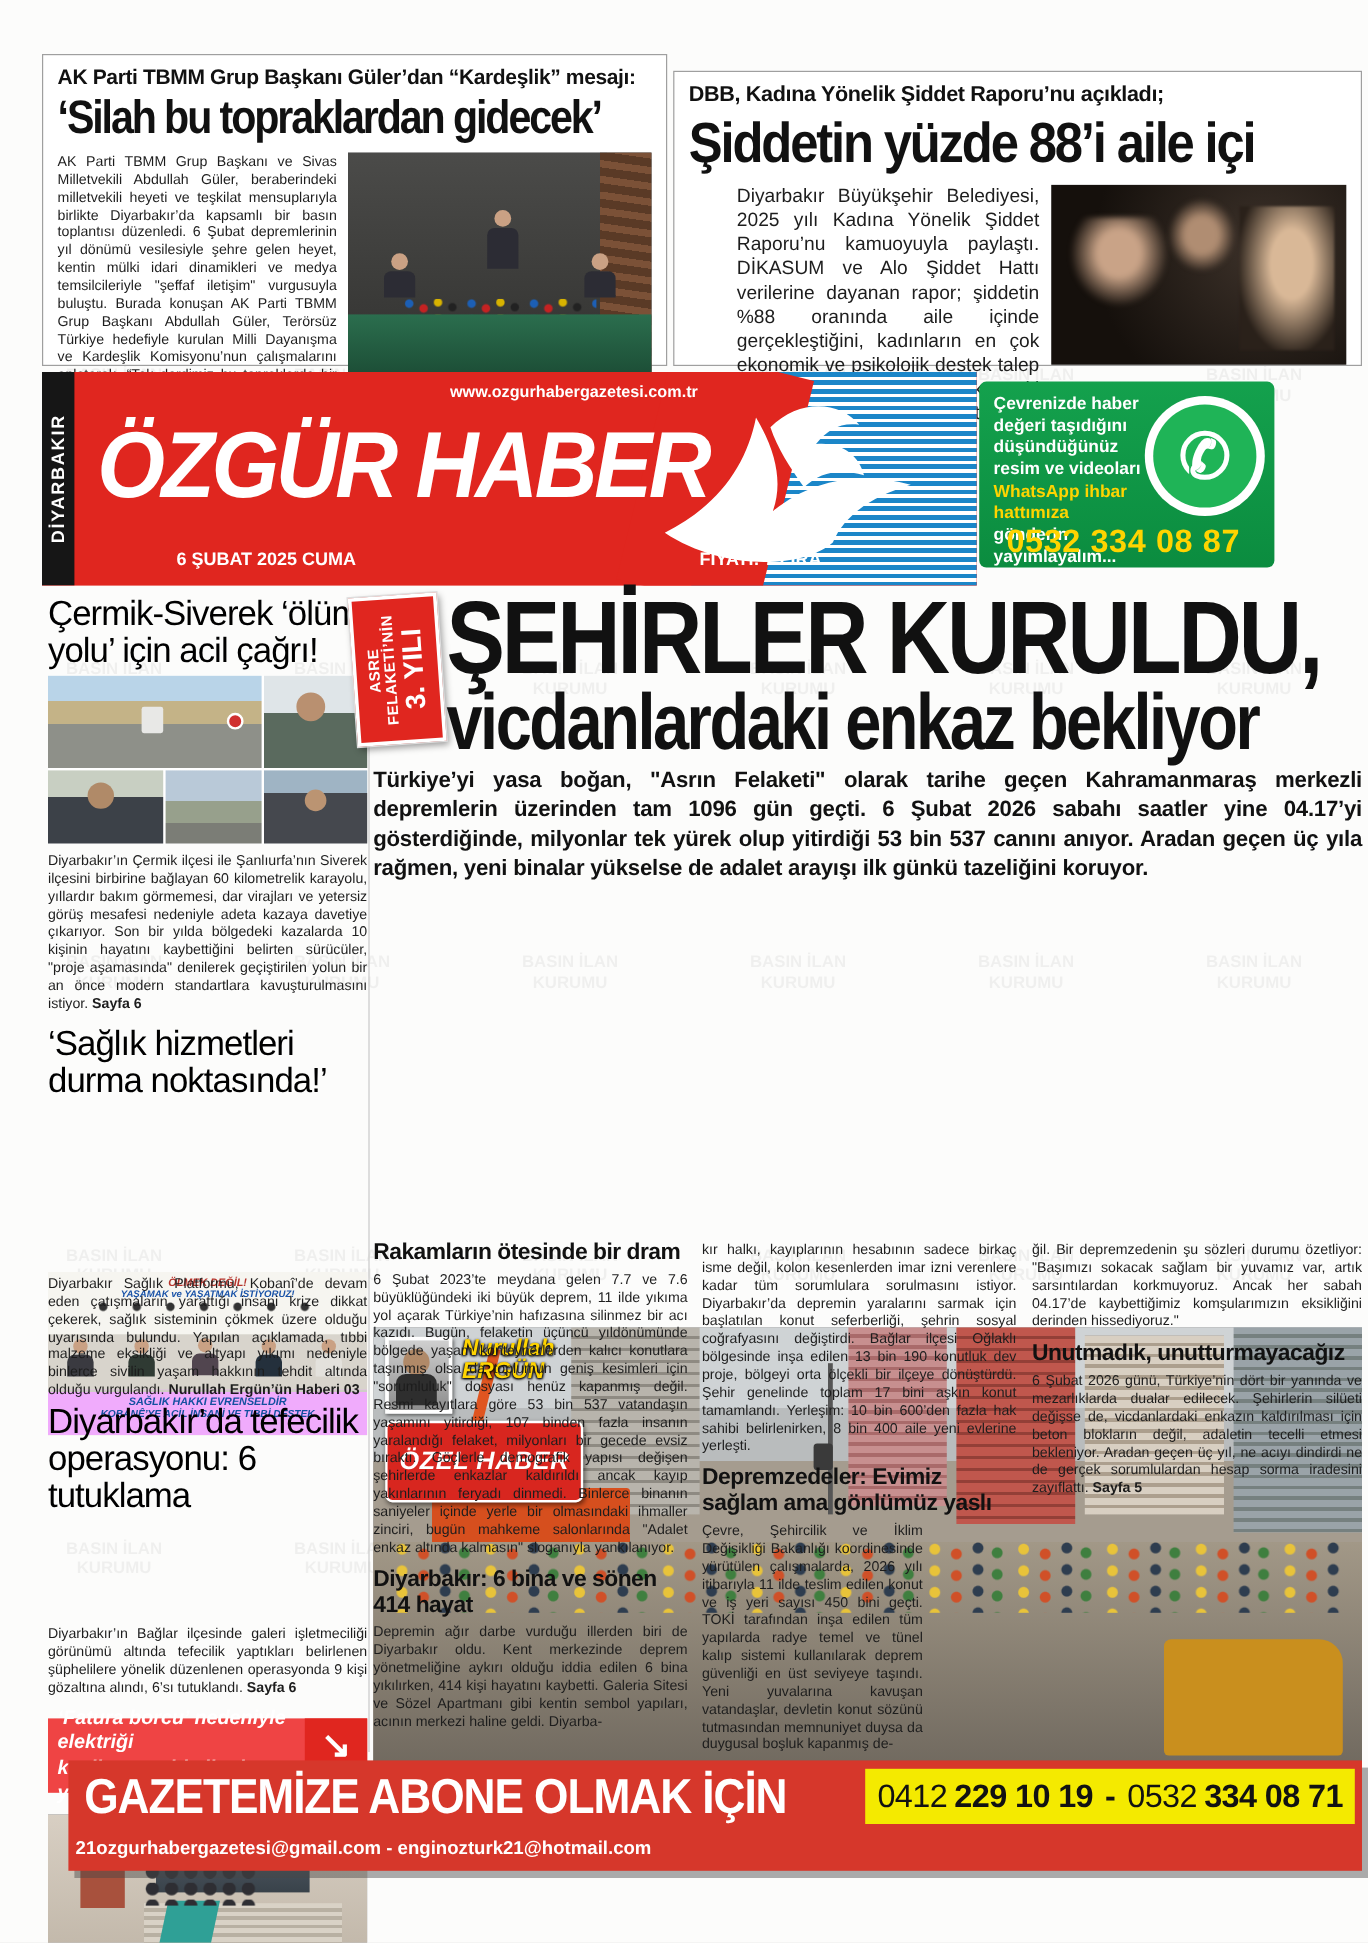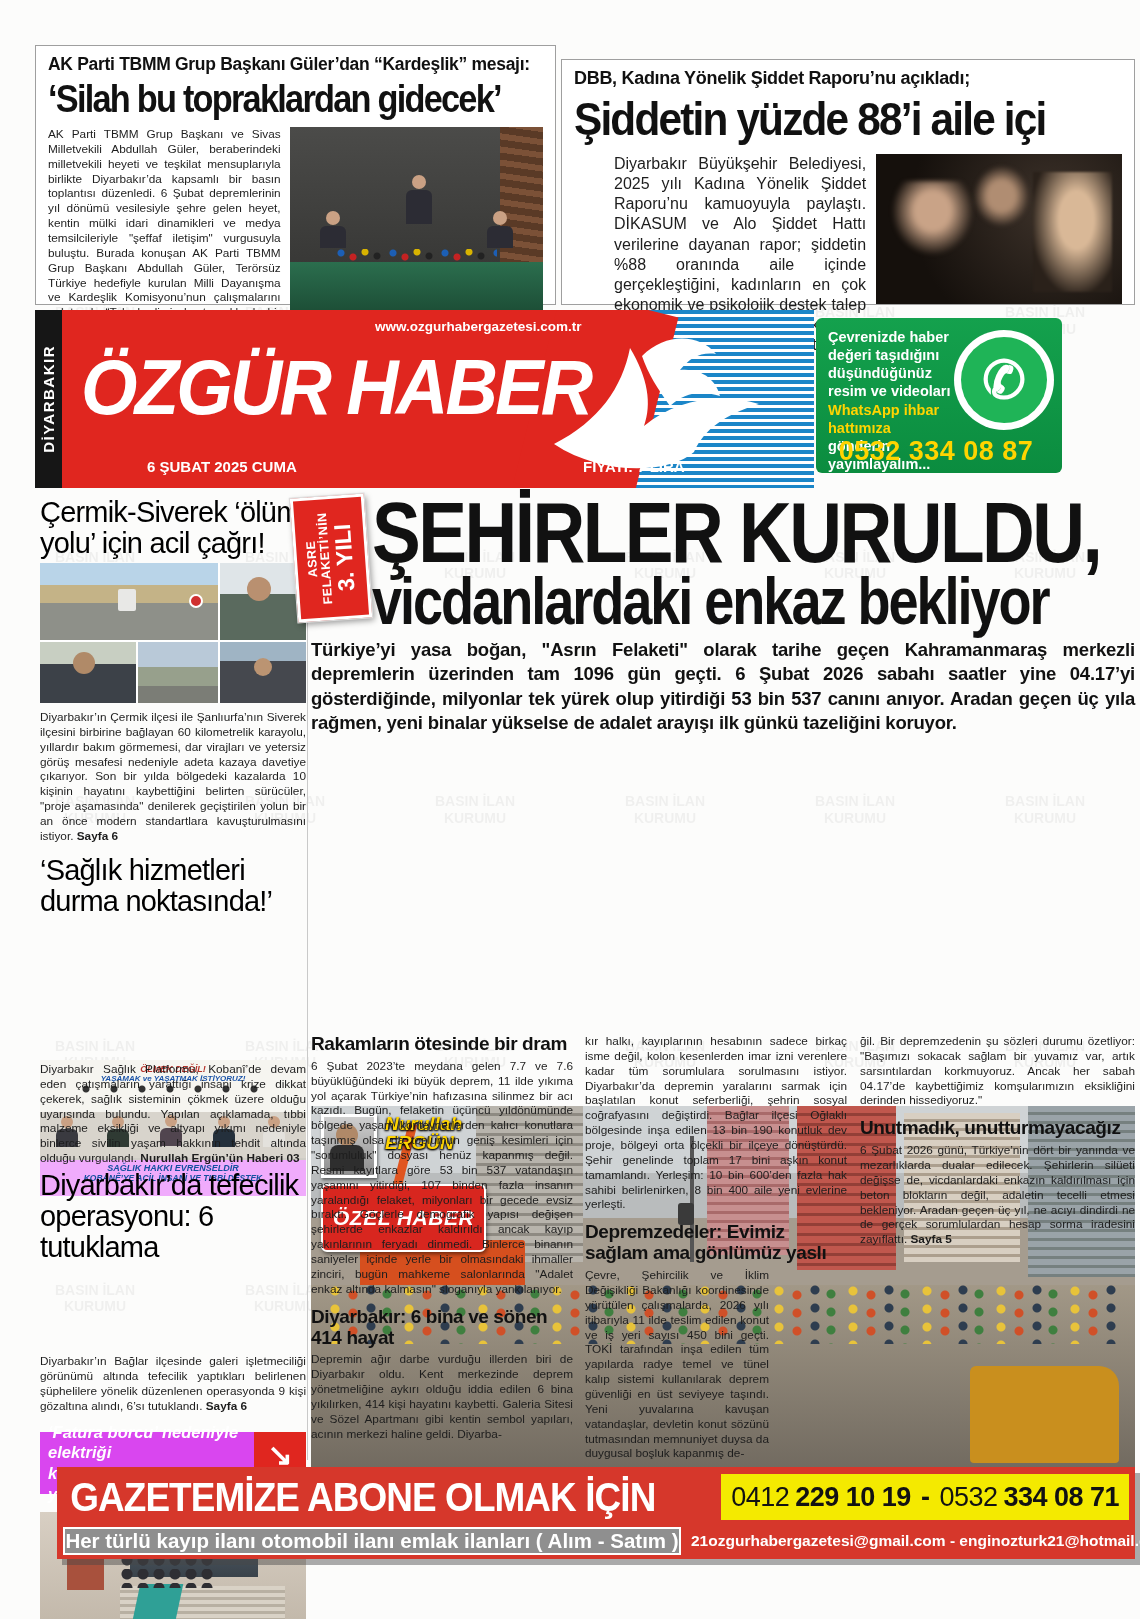--- a/index.html
+++ b/index.html
@@ -39,21 +39,21 @@
           font-weight:700;padding:10px 12px;}
   #wa-text{width:128px;font-size:14.5px;line-height:1.25;}
   .wa-yellow{color:#ffd400;}
   #wa-phone{position:absolute;left:0;right:6px;bottom:6px;text-align:center;color:#ffd400;
             font-size:27px;font-weight:700;letter-spacing:0.5px;}
   #wa-logo{position:absolute;right:8px;top:12px;width:100px;height:100px;border-radius:50%;
            background:#fff;display:flex;align-items:center;justify-content:center;}
   #wa-logo .inner{width:86px;height:86px;border-radius:50%;background:#1fb457;display:flex;
            align-items:center;justify-content:center;color:#fff;font-size:52px;}
   
-  #fatura{background:#d946ef;color:#fff;display:flex;align-items:stretch;}
+  #fatura{background:#ef4444;color:#fff;display:flex;align-items:stretch;}
   #fatura .txt{flex:1;display:flex;flex-direction:column;justify-content:center;
      font-style:italic;font-weight:700;font-size:16.5px;line-height:1.25;padding:4px 8px;}
   #fatura .pg{width:52px;background:#e0261f;display:flex;flex-direction:column;align-items:center;
      justify-content:center;color:#fff;font-weight:700;}
   #fatura .pg .arrow{font-size:30px;line-height:.9;}
   #fatura .pg .num{font-size:16px;}
   
   #badge{background:#e0261f;color:#fff;width:74px;height:124px;transform:rotate(-4deg);
          box-shadow:2px 3px 6px rgba(0,0,0,.4);display:flex;align-items:center;justify-content:center;
          border:3px solid #fff;outline:1px solid #ddd;}
@@ -419,18 +419,17 @@
       <div class="sub">GAZETEMİZE ABONE OLMAK İÇİN</div>
       <div class="yellow">
         <span style="font-weight:500;margin-right:6px;">0412</span>
         <span style="font-weight:700;margin-right:10px;">229 10 19</span>
         <span style="font-weight:700;margin-right:10px;">-</span>
         <span style="font-weight:500;margin-right:6px;">0532</span>
         <span style="font-weight:700;">334 08 71</span>
       </div>
     </div>
     <div class="r2">
-      <div class="gray">Her türlü kayıp ilanı otomobil ilanı emlak ilanları ( Alım - Satım )</div>
       <div class="mails">21ozgurhabergazetesi@gmail.com - enginozturk21@hotmail.com</div>
     </div>
   </div>
 
 </div>
 
 </body></html>

